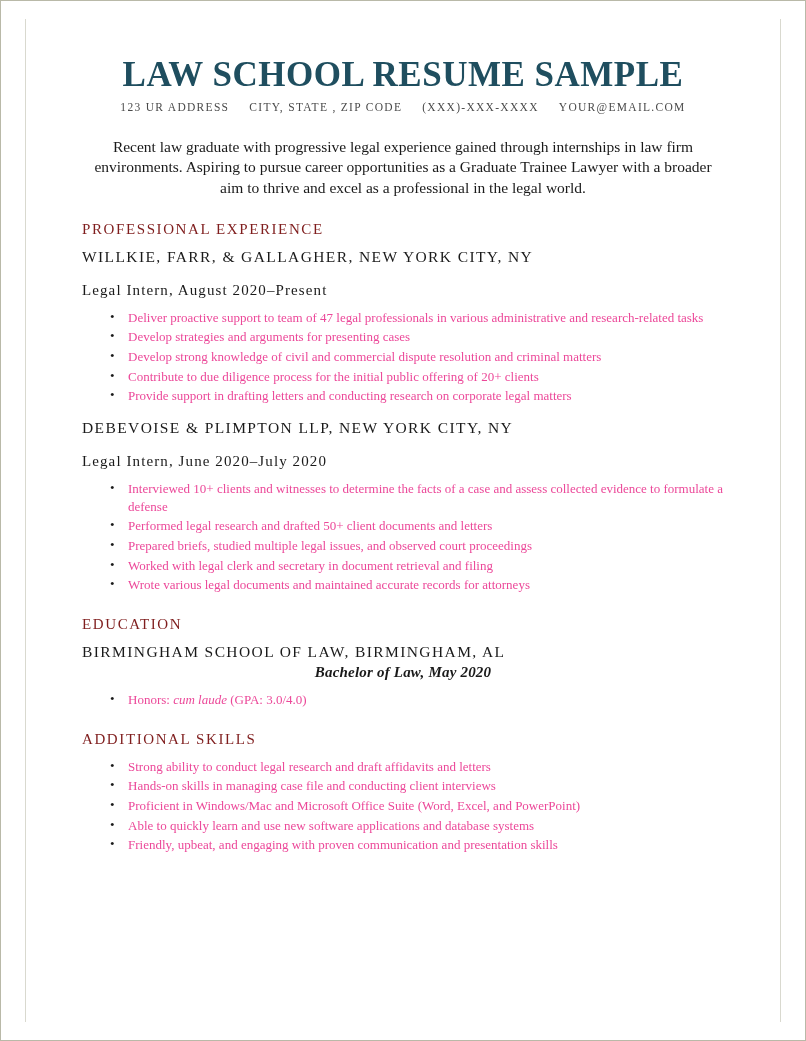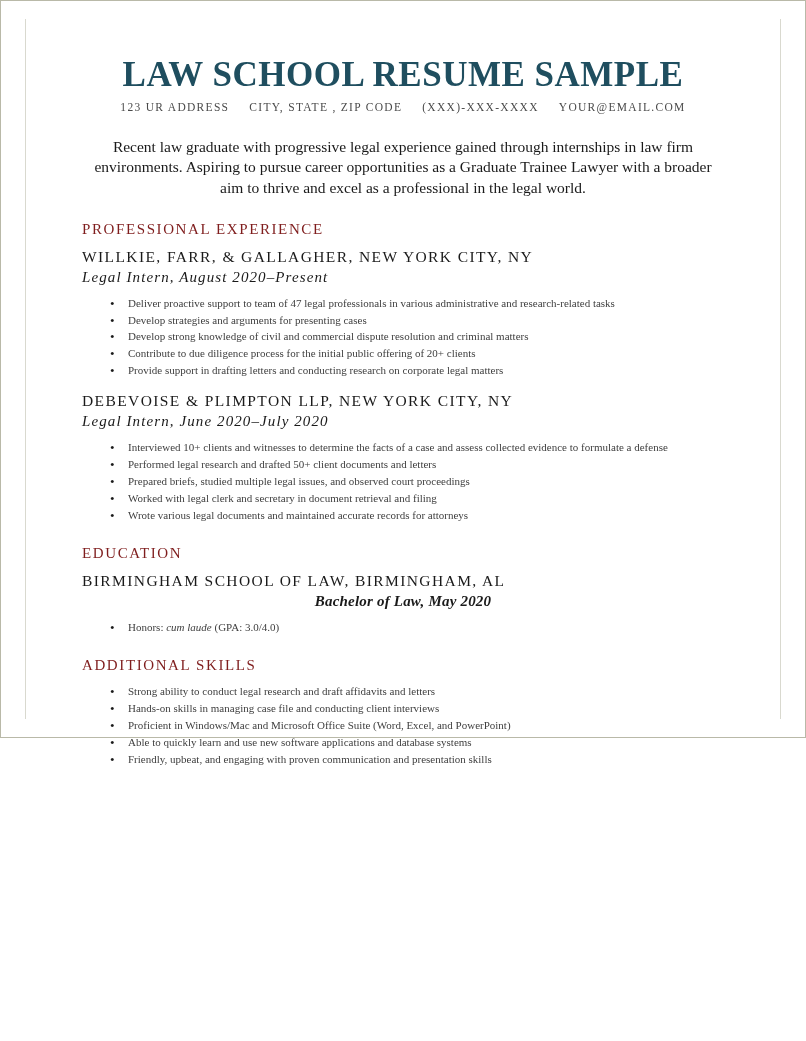--- a/index.html
+++ b/index.html
@@ -10,21 +10,21 @@
   body {
     width: 806px;
     height: 1041px;
     font-family: "Liberation Serif", serif;
     color: #1a1a1a;
     overflow: hidden;
   }
   .page {
     position: relative;
     width: 806px;
-    height: 738px;
+    height: 1041px;
     box-sizing: border-box;
     background: #ffffff;
     border: 1px solid #b9b9a8;
   }
   .inner {
     position: absolute;
     left: 24px;
     top: 18px;
     right: 24px;
     bottom: 18px;
@@ -70,46 +70,45 @@
     font-family: "Liberation Serif", serif;
     margin-bottom: 9px;
   }
   .org {
     font-size: 15.5px;
     letter-spacing: 1.4px;
     color: #1a1a1a;
     margin-top: 10px;
   }
   .role {
-    font-style: italic;
     font-size: 15px;
     letter-spacing: 1.1px;
     color: #1a1a1a;
-    margin-top: 3px;
+    margin-top: 16px;
   }
   .degree {
     font-style: italic;
     font-weight: bold;
     font-size: 15px;
     color: #1a1a1a;
     margin-top: 3px;
     letter-spacing: 0.2px;
     text-align: center;
   }
   ul.bullets {
     margin: 10px 0 0 0;
     padding-left: 46px;
     list-style: none;
   }
   ul.bullets li {
     position: relative;
-    font-size: 11px;
+    font-size: 13px;
     line-height: 1.36;
     margin-bottom: 2px;
-    color: #404040;
+    color: #ec4899;
   }
   ul.bullets li:before {
     content: "\2022";
     position: absolute;
     left: -18px;
     top: -1px;
     font-size: 13px;
     color: #1a1a1a;
   }
   .job-block { margin-top: 14px; }

